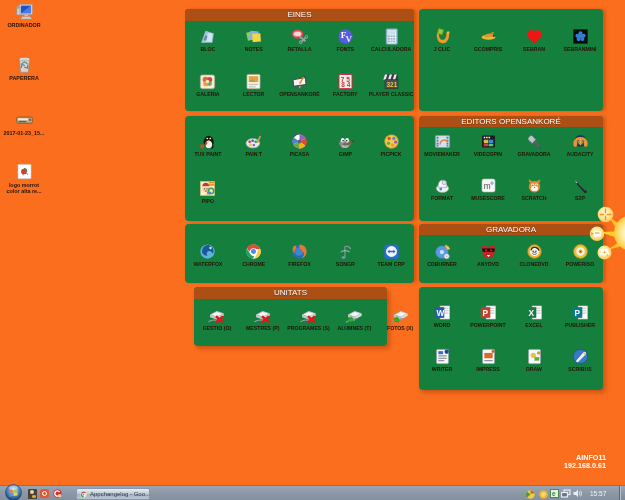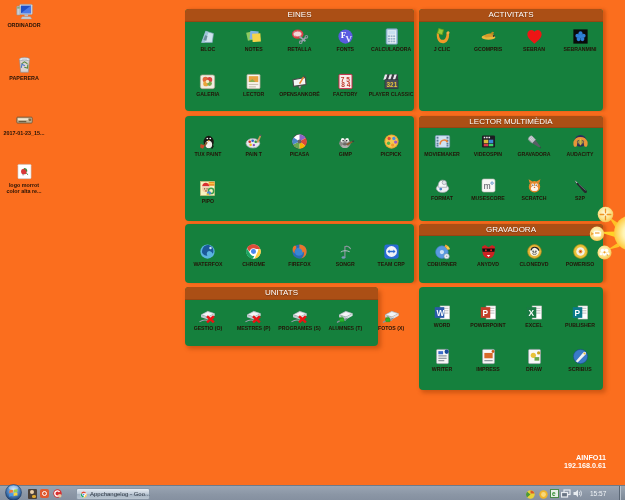--- a/index.html
+++ b/index.html
@@ -345,21 +345,21 @@
             <svg width="16" height="16" viewBox="0 0 16 16">
               <rect x="2" y="2" width="12" height="12" rx="2" fill="#2a6ad4"></rect>
               <circle cx="8" cy="8" r="4.6" fill="#f2f4f8"></circle>
               <path d="M4.6 8l1.8-1.6v1h3.2v-1L11.4 8 9.6 9.6v-1H6.4v1Z" fill="#2a6ad4"></path>
             </svg>
           </div>
           <div class="lb">TEAM CRP</div>
         </div>
       </div>
     </div>
-    <div class="panel" style="left:185px;top:287px;width:193px;height:59px;box-shadow:2.5px 3px 4px rgba(140,50,0,.4)">
+    <div class="panel" style="left:194px;top:287px;width:193px;height:59px;box-shadow:2.5px 3px 4px rgba(140,50,0,.4)">
       <div class="ph">UNITATS</div>
       <div class="row" style="top:20.5px">
         <div class="cell" style="width:45.8px">
           <div class="ic">
             <svg width="16" height="16" viewBox="0 0 16 16">
               <path d="M2.6 7.4 8.2 4.4 14 6.3 8.4 9.2Z" fill="#f4f5f6" stroke="#8a929c" stroke-width=".4"></path>
               <path d="M2.6 7.4 8.4 9.2v2.1L2.6 9.5Z" fill="#c4cad2"></path>
               <path d="M8.4 9.2 14 6.3v2L8.4 11.3Z" fill="#dde1e6"></path>
               <path d="M3.8 7.1 8.3 4.8l4.8 1.6" fill="none" stroke="#c8ced6" stroke-width=".5"></path>
               <path d="M1.2 13.4c2.2-1.6 4.4-2.1 7-1.3" stroke="#9aa2ac" stroke-width=".9" fill="none"></path>
@@ -420,21 +420,20 @@
               <rect x="3" y="10.4" width="3.8" height="2.8" rx=".5" fill="#2ab42a" stroke="#1a8a1a" stroke-width=".4"></rect>
               <path d="M.8 14l2.2-1.4M6.8 11.6l3-1.5" stroke="#8a929c" stroke-width=".9"></path>
               <path d="M4.2 10.4V9.3h1.5v1.1" fill="none" stroke="#2a9a2a" stroke-width=".7"></path>
             </svg>
           </div>
           <div class="lb">FOTOS (X)</div>
         </div>
       </div>
     </div>
     <div class="panel" style="left:419px;top:9px;width:184px;height:102px">
-      <div class="ph">ACTIVITATS</div>
       <div class="row" style="top:19.5px">
         <div class="cell" style="width:46px">
           <div class="ic">
             <svg width="16" height="16" viewBox="0 0 16 16">
               <path d="M5 4.5c0 3 .2 4.5 1.2 5.5 1 1 2.8 1 3.8 0C11 9 11.5 7 11.5 4.5l2 .5c.3 3-.3 5.5-1.8 7.2-1.7 1.9-4.8 2-6.6.3C3.6 11 3 8.5 3.2 5Z" fill="#f09a28"></path>
               <path d="M11.5 4.5c.8-1.2 2-1.2 2.4 0 .3 1-.5 1.8-2.4 1.5Z" fill="#f0b048"></path>
               <rect x="4.2" y="1.8" width="4.2" height="4.2" fill="#9ac838" transform="rotate(14 6.3 3.9)" stroke="#6a9a18" stroke-width=".6"></rect>
             </svg>
           </div>
           <div class="lb">J CLIC</div>
@@ -470,21 +469,21 @@
                 <circle cx="9.6" cy="10.2" r="1.7"></circle>
                 <circle cx="8" cy="7.8" r="1.6"></circle>
               </g>
             </svg>
           </div>
           <div class="lb">SEBRANMINI</div>
         </div>
       </div>
     </div>
     <div class="panel" style="left:419px;top:115.5px;width:184px;height:105px">
-      <div class="ph">LECTOR MULTIMÈDIA</div>
+      <div class="ph">EDITORS OPENSANKORÉ</div>
       <div class="row" style="top:17.5px">
         <div class="cell" style="width:46px">
           <div class="ic">
             <svg width="16" height="16" viewBox="0 0 16 16">
               <rect x="2" y="3" width="12" height="10" rx="1" fill="#cfe2f2" stroke="#7a9ab8" stroke-width=".6"></rect>
               <g fill="#5a7a98">
                 <rect x="3" y="4" width="1.6" height="1.6"></rect>
                 <rect x="3" y="6.5" width="1.6" height="1.6"></rect>
                 <rect x="3" y="9" width="1.6" height="1.6"></rect>
                 <rect x="3" y="11" width="1.6" height="1.2"></rect>

